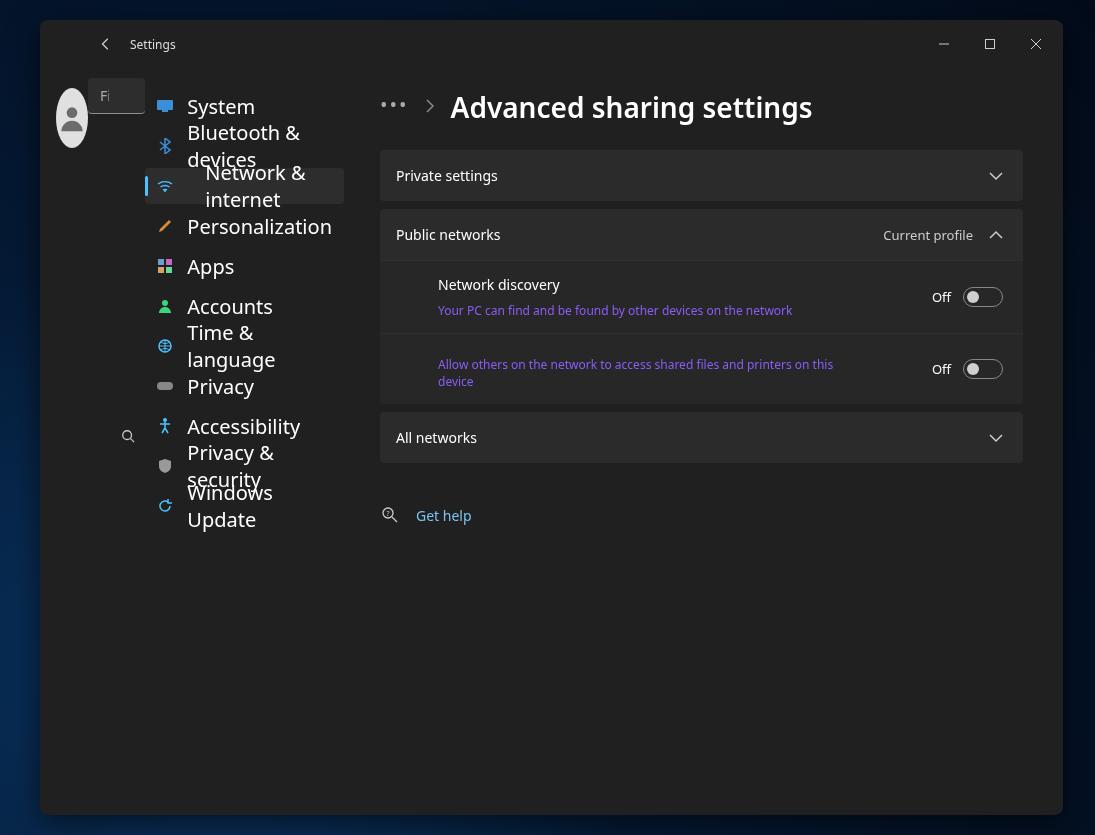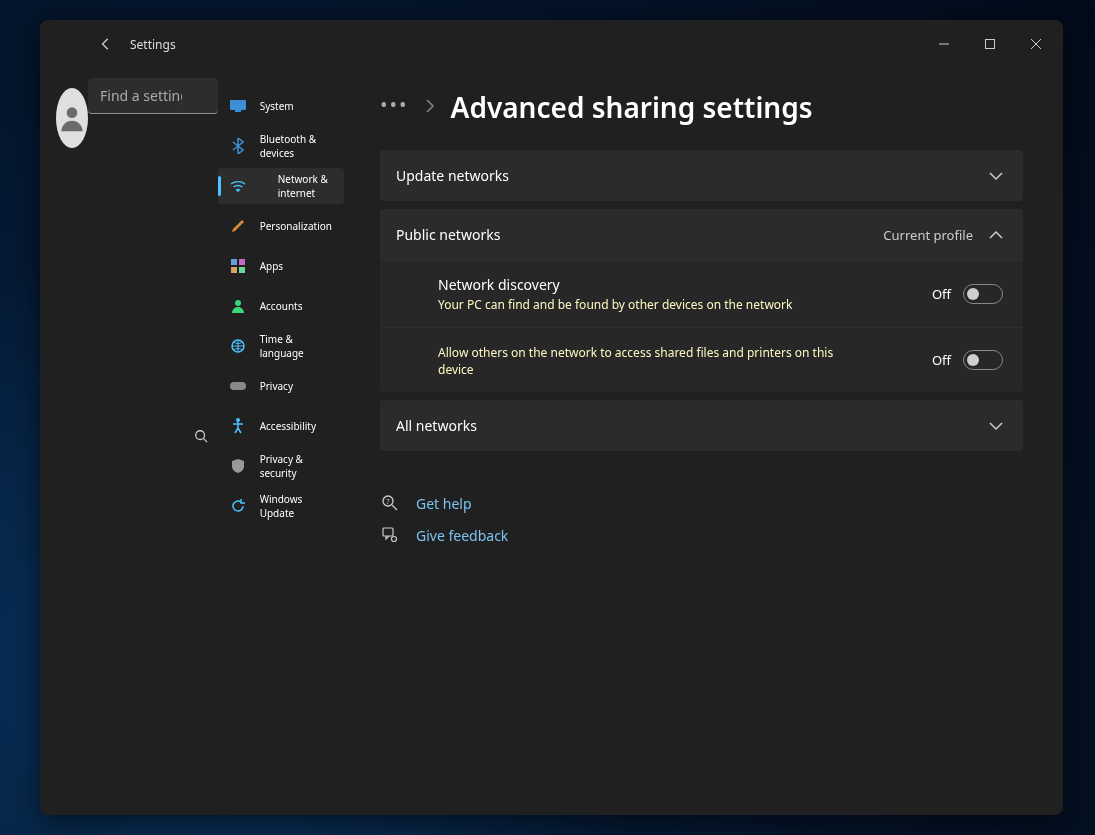--- a/index.html
+++ b/index.html
@@ -94,21 +94,21 @@
     flex-direction: column;
     gap: 4px;
     margin-top: 10px;
   }
   .nav-item {
     display: flex;
     align-items: center;
     height: 36px;
     border-radius: 4px;
     padding: 0 12px;
-    font-size: 10px;
+    font-size: 20px;
     color: #fff;
     position: relative;
     gap: 14px;
   }
   .nav-item.active {
     background: #2d2d2d;
     gap: 32px;
   }
   .nav-item.active::before {
     content: "";
@@ -172,21 +172,21 @@
   }
   .setting-row {
     display: flex;
     align-items: center;
     padding: 14px 20px 14px 58px;
     border-top: 1px solid rgba(255,255,255,0.04);
     gap: 33px;
   }
   .setting-text { flex: 1; }
   .setting-title { font-size: 14px; color: #fff; }
-  .setting-desc { font-size: 12px; color: #fef9c3; margin-top: 2px; max-width: 420px; }
+  .setting-desc { font-size: 12px; color: #8b5cf6; margin-top: 8px; max-width: 420px; }
   .toggle-group {
     display: flex;
     align-items: center;
     gap: 12px;
   }
   .toggle-state { font-size: 13px; color: #fff; }
   .toggle {
     width: 40px; height: 20px;
     border-radius: 10px;
     border: 1px solid #888;
@@ -380,21 +380,21 @@
         <span class="chev">
           <svg width="10" height="14" viewBox="0 0 8 14">
               <path d="M1 1l6 6-6 6" stroke="#888" stroke-width="1.5" fill="none"></path>
             </svg>
         </span>
         <h1 class="page-title">Advanced sharing settings</h1>
       </div>
 
       <div class="card">
         <div class="card-header">
-          <span class="label">Update networks</span>
+          <span class="label">Private settings</span>
           <span class="chev-icon">
             <svg width="14" height="10" viewBox="0 0 14 8">
                 <path d="M1 1l6 6 6-6" stroke="#ccc" stroke-width="1.5" fill="none"></path>
               </svg>
           </span>
         </div>
       </div>
 
       <div class="section-gap"></div>
 
@@ -453,26 +453,16 @@
         <span class="link-icon">
           <svg width="16" height="16" viewBox="0 0 16 16">
               <circle cx="6" cy="6" r="5" stroke="#ccc" stroke-width="1.3" fill="none"></circle>
               <text x="6" y="9" text-anchor="middle" font-size="7" fill="#ccc">?</text>
               <line x1="10" y1="10" x2="15" y2="15" stroke="#ccc" stroke-width="1.3"></line>
             </svg>
         </span>
         <span class="link-text">Get help</span>
       </div>
 
-      <div class="link-row">
-        <span class="link-icon">
-          <svg width="16" height="16" viewBox="0 0 16 16">
-              <rect x="1" y="1" width="10" height="8" rx="1" stroke="#ccc" stroke-width="1.2" fill="none"></rect>
-              <path d="M4 9v3l3-3" stroke="#ccc" stroke-width="1.2" fill="none"></path>
-              <circle cx="12" cy="12" r="2.5" stroke="#ccc" stroke-width="1.2" fill="none"></circle>
-            </svg>
-        </span>
-        <span class="link-text">Give feedback</span>
-      </div>
 
     </div>
   </div>
 </div>
 
 </body></html>

